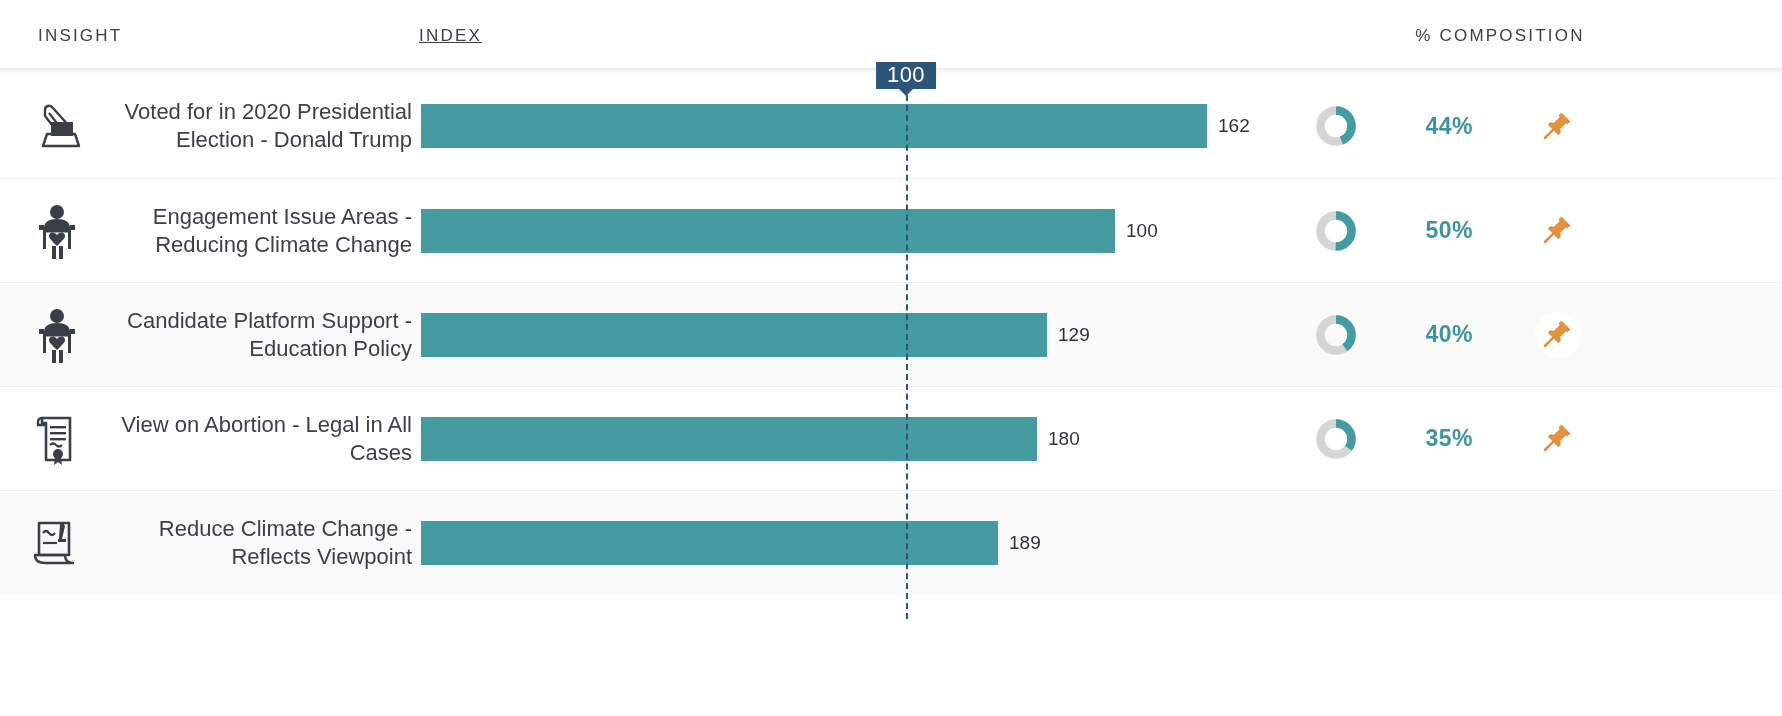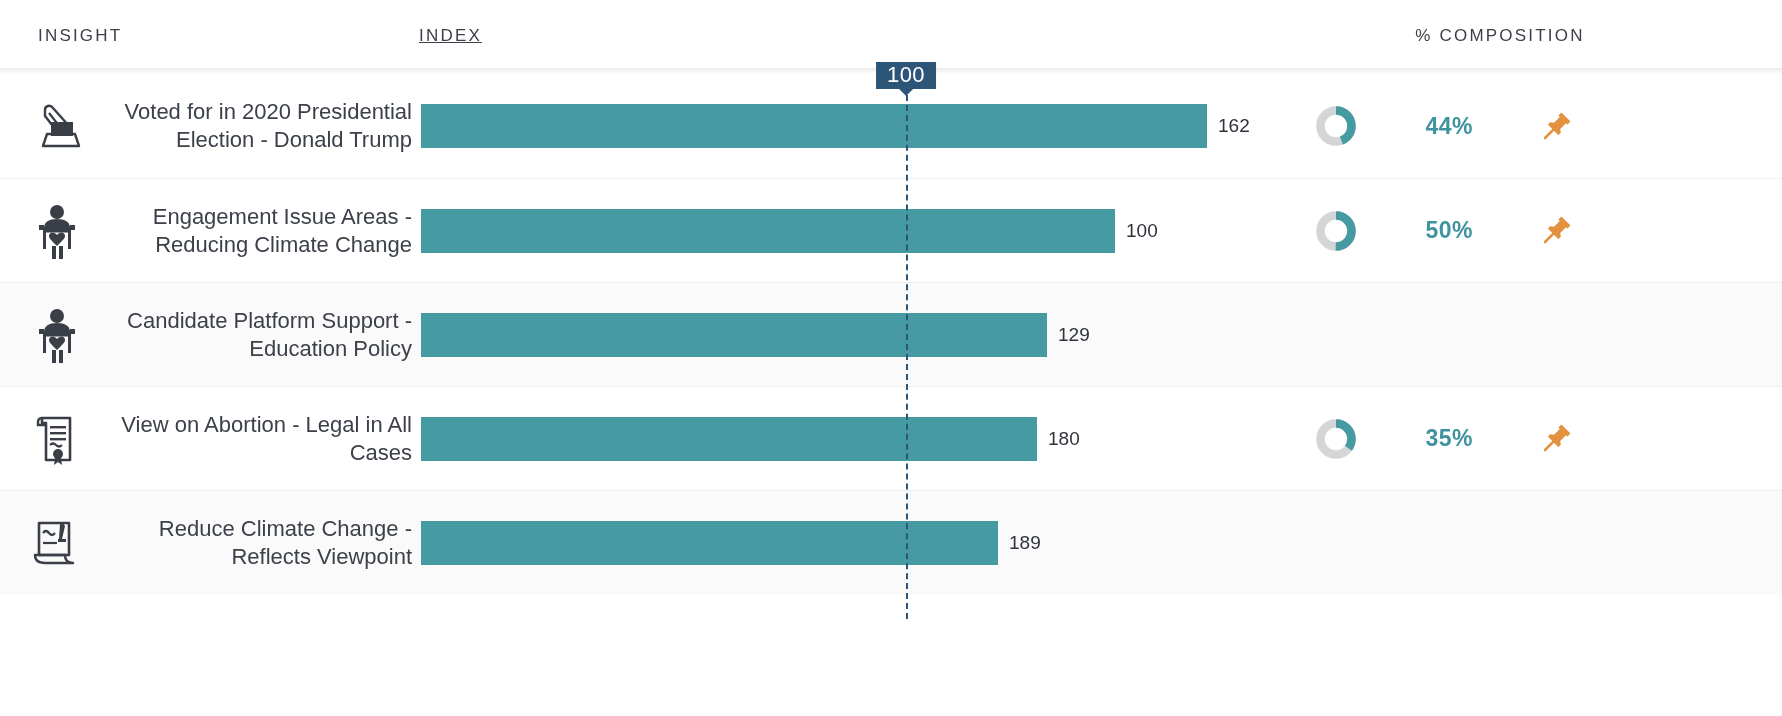--- a/index.html
+++ b/index.html
@@ -318,20 +318,35 @@
       </svg>
           </div>
       <div class="ins-label">Candidate Platform Support - Education Policy</div>
     </div>
     <div class="bar-area">
       <div class="bar-wrap">
         <div class="bar" style="width:626px"></div>
         <div class="bar-value">129</div>
       </div>
     </div>
+    <div class="comp-cell">
+      <div class="donut">
+            <svg width="46" height="46" viewBox="0 0 46 46">
+    <circle cx="23" cy="23" r="15.5" fill="none" stroke="#d4d5d6" stroke-width="8.6"></circle>
+    <circle cx="23" cy="23" r="15.5" fill="none" stroke="#469ba2" stroke-width="8.6" stroke-dasharray="38.955748904513435 58.43362335677015" transform="rotate(-90 23 23)"></circle>
+  </svg>
+          </div>
+      <div class="pct">40%</div>
+      <button class="pin-btn highlighted">
+        <span><svg width="34" height="34" viewBox="0 0 34 34" fill="none">
+        <path d="M20.5 4.5 L29.5 13.5 L26.4 16.6 L25 15.2 L19.2 21 L19.8 24.8 L17.4 27.2 L6.8 16.6 L9.2 14.2 L13 14.8 L18.8 9 L17.4 7.6 Z" fill="#e2913f"></path>
+        <path d="M12.4 21.6 L4 30" stroke="#e2913f" stroke-width="2.6" stroke-linecap="round"></path>
+      </svg></span>
+      </button>
+    </div>
       </div>
       <div class="row">
     <div class="insight-cell">
       <div class="ins-icon">
             <svg width="50" height="56" viewBox="0 0 50 56" fill="none">
         <path d="M10 7 H38 V49 H14 V12 H10 Z" stroke="#3a3e47" stroke-width="2.6" stroke-linejoin="round" fill="none"></path>
         <path d="M10 7 C7 7, 6 9, 6 11 V14 H14" stroke="#3a3e47" stroke-width="2.4" fill="none"></path>
         <rect x="18" y="15" width="16" height="2.4" fill="#3a3e47"></rect>
         <rect x="18" y="21" width="16" height="2.4" fill="#3a3e47"></rect>
         <rect x="18" y="27" width="16" height="2.4" fill="#3a3e47"></rect>

